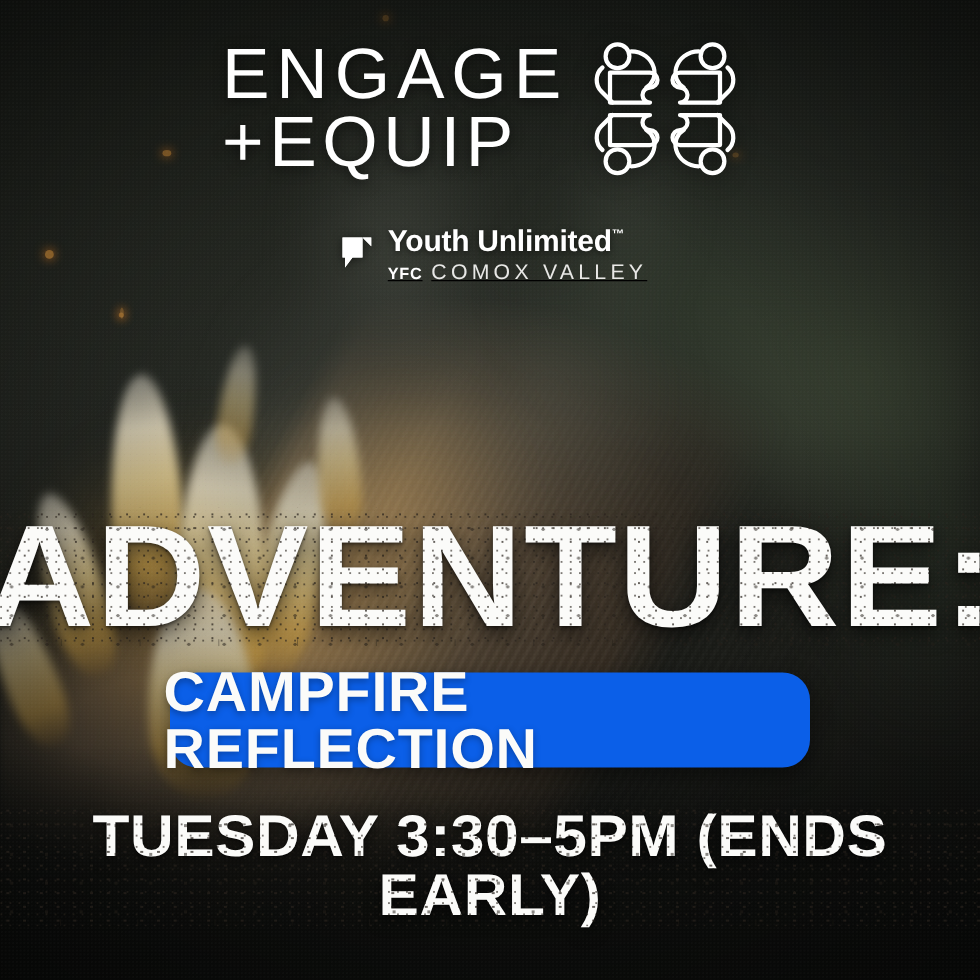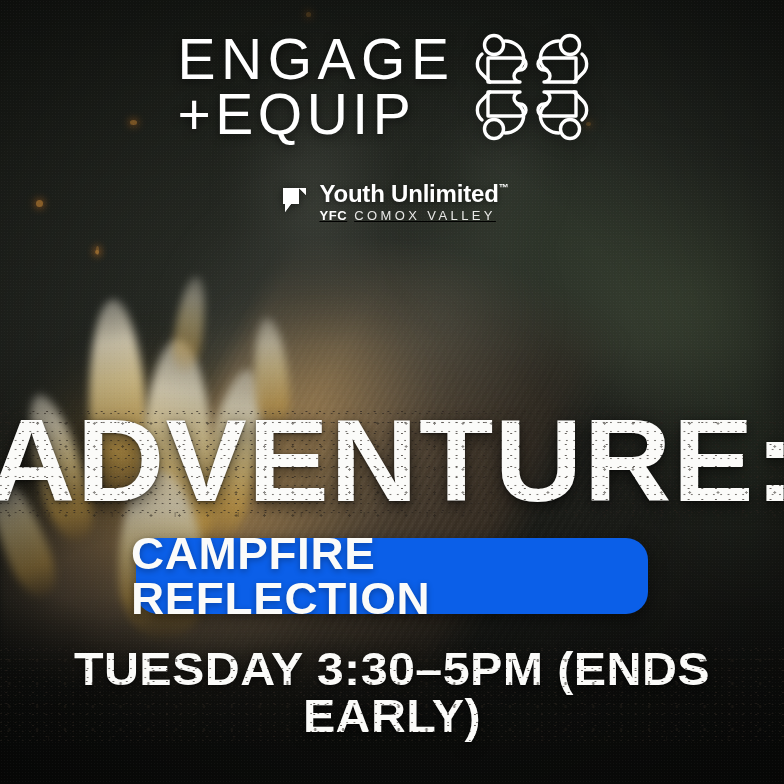--- a/index.html
+++ b/index.html
@@ -166,21 +166,21 @@
   .yu-bubble{width:27px;height:33px;flex:none;filter:drop-shadow(0 1px 4px rgba(0,0,0,.5));}
   .yu-words{display:flex;flex-direction:column;gap:3px;}
   .yu-top{display:flex;align-items:flex-start;}
   .yu-name{
     color:#fff;font-size:24px;font-weight:700;letter-spacing:-.2px;line-height:1;
     text-shadow:0 1px 5px rgba(0,0,0,.5);
   }
   .yu-tm{color:#fff;font-size:10px;font-weight:700;line-height:1;margin-top:1px;}
   .yu-sub{display:flex;align-items:baseline;gap:7px;line-height:1;text-decoration:underline;}
   .yu-yfc{color:#fff;font-size:13px;font-weight:700;letter-spacing:.6px;}
-  .yu-region{color:#e8e8e6;font-size:13px;font-weight:400;letter-spacing:3.4px;}
+  .yu-region{color:#e8e8e6;font-size:17px;font-weight:400;letter-spacing:3.4px;}
 
   
   .grunge{
     font-family:"Liberation Sans", sans-serif;
     font-weight:700;color:#fbfbf9;
     text-transform:uppercase;
     -webkit-text-stroke:0 transparent;
   }
 
   .headline{

